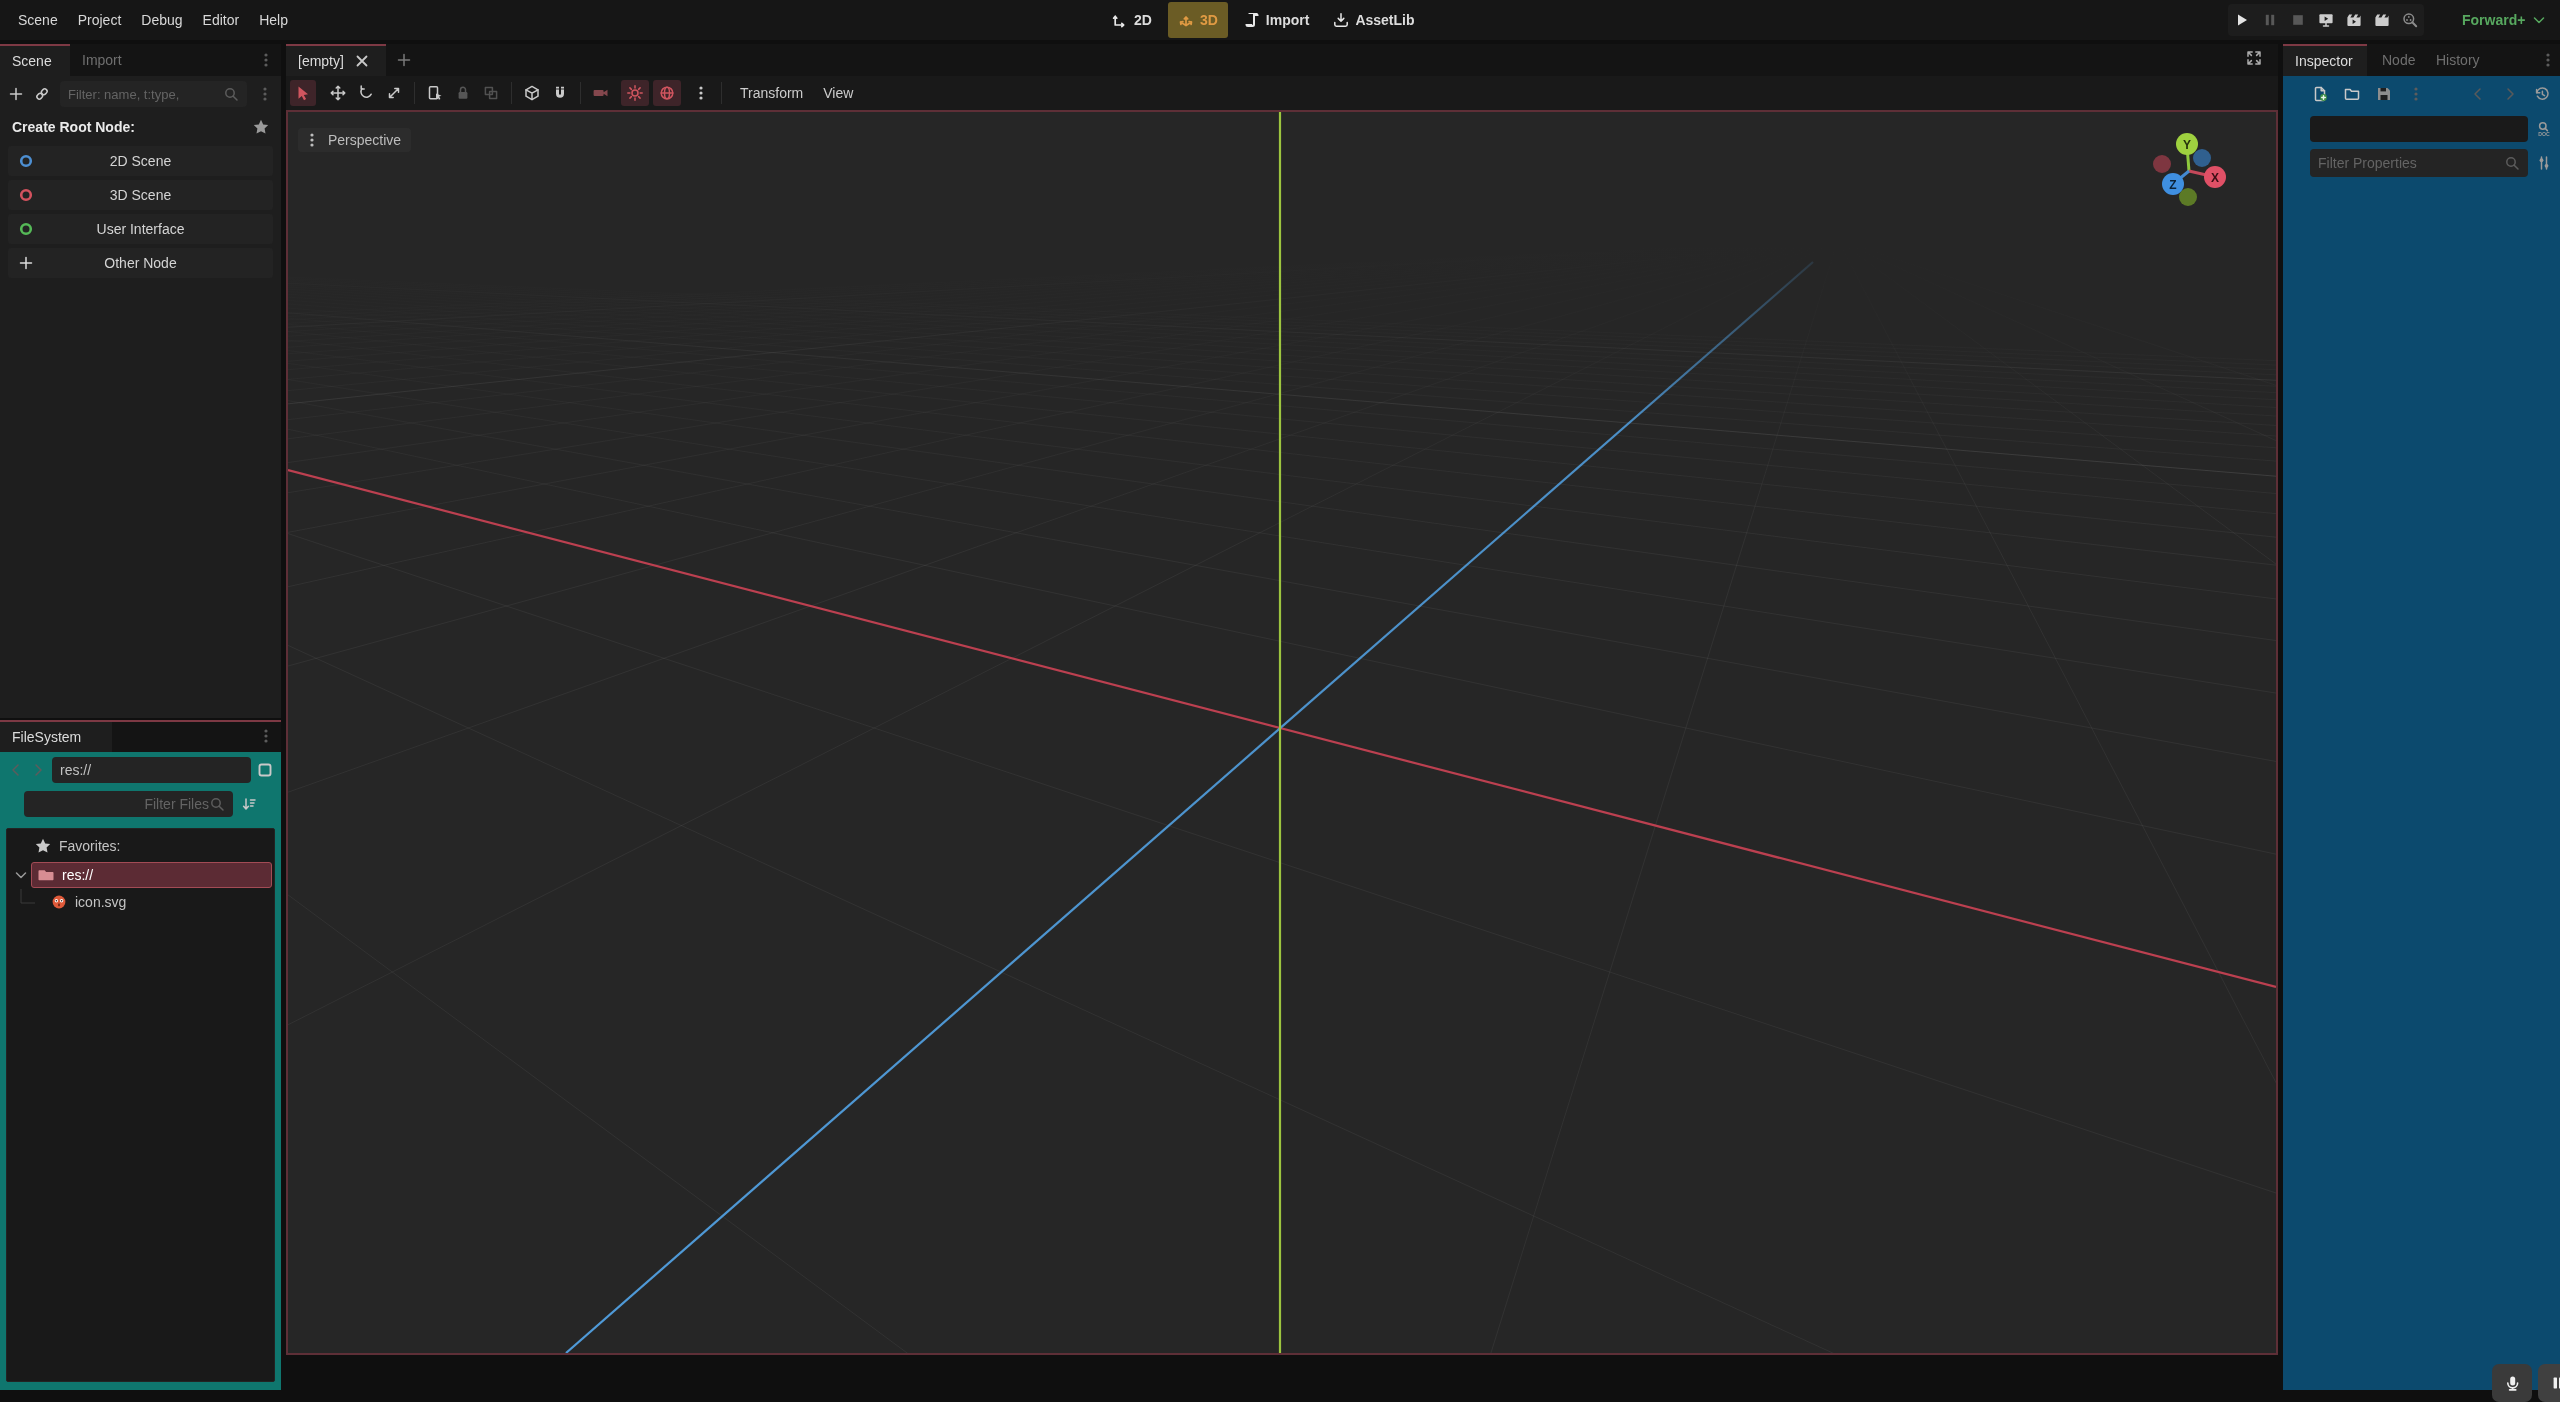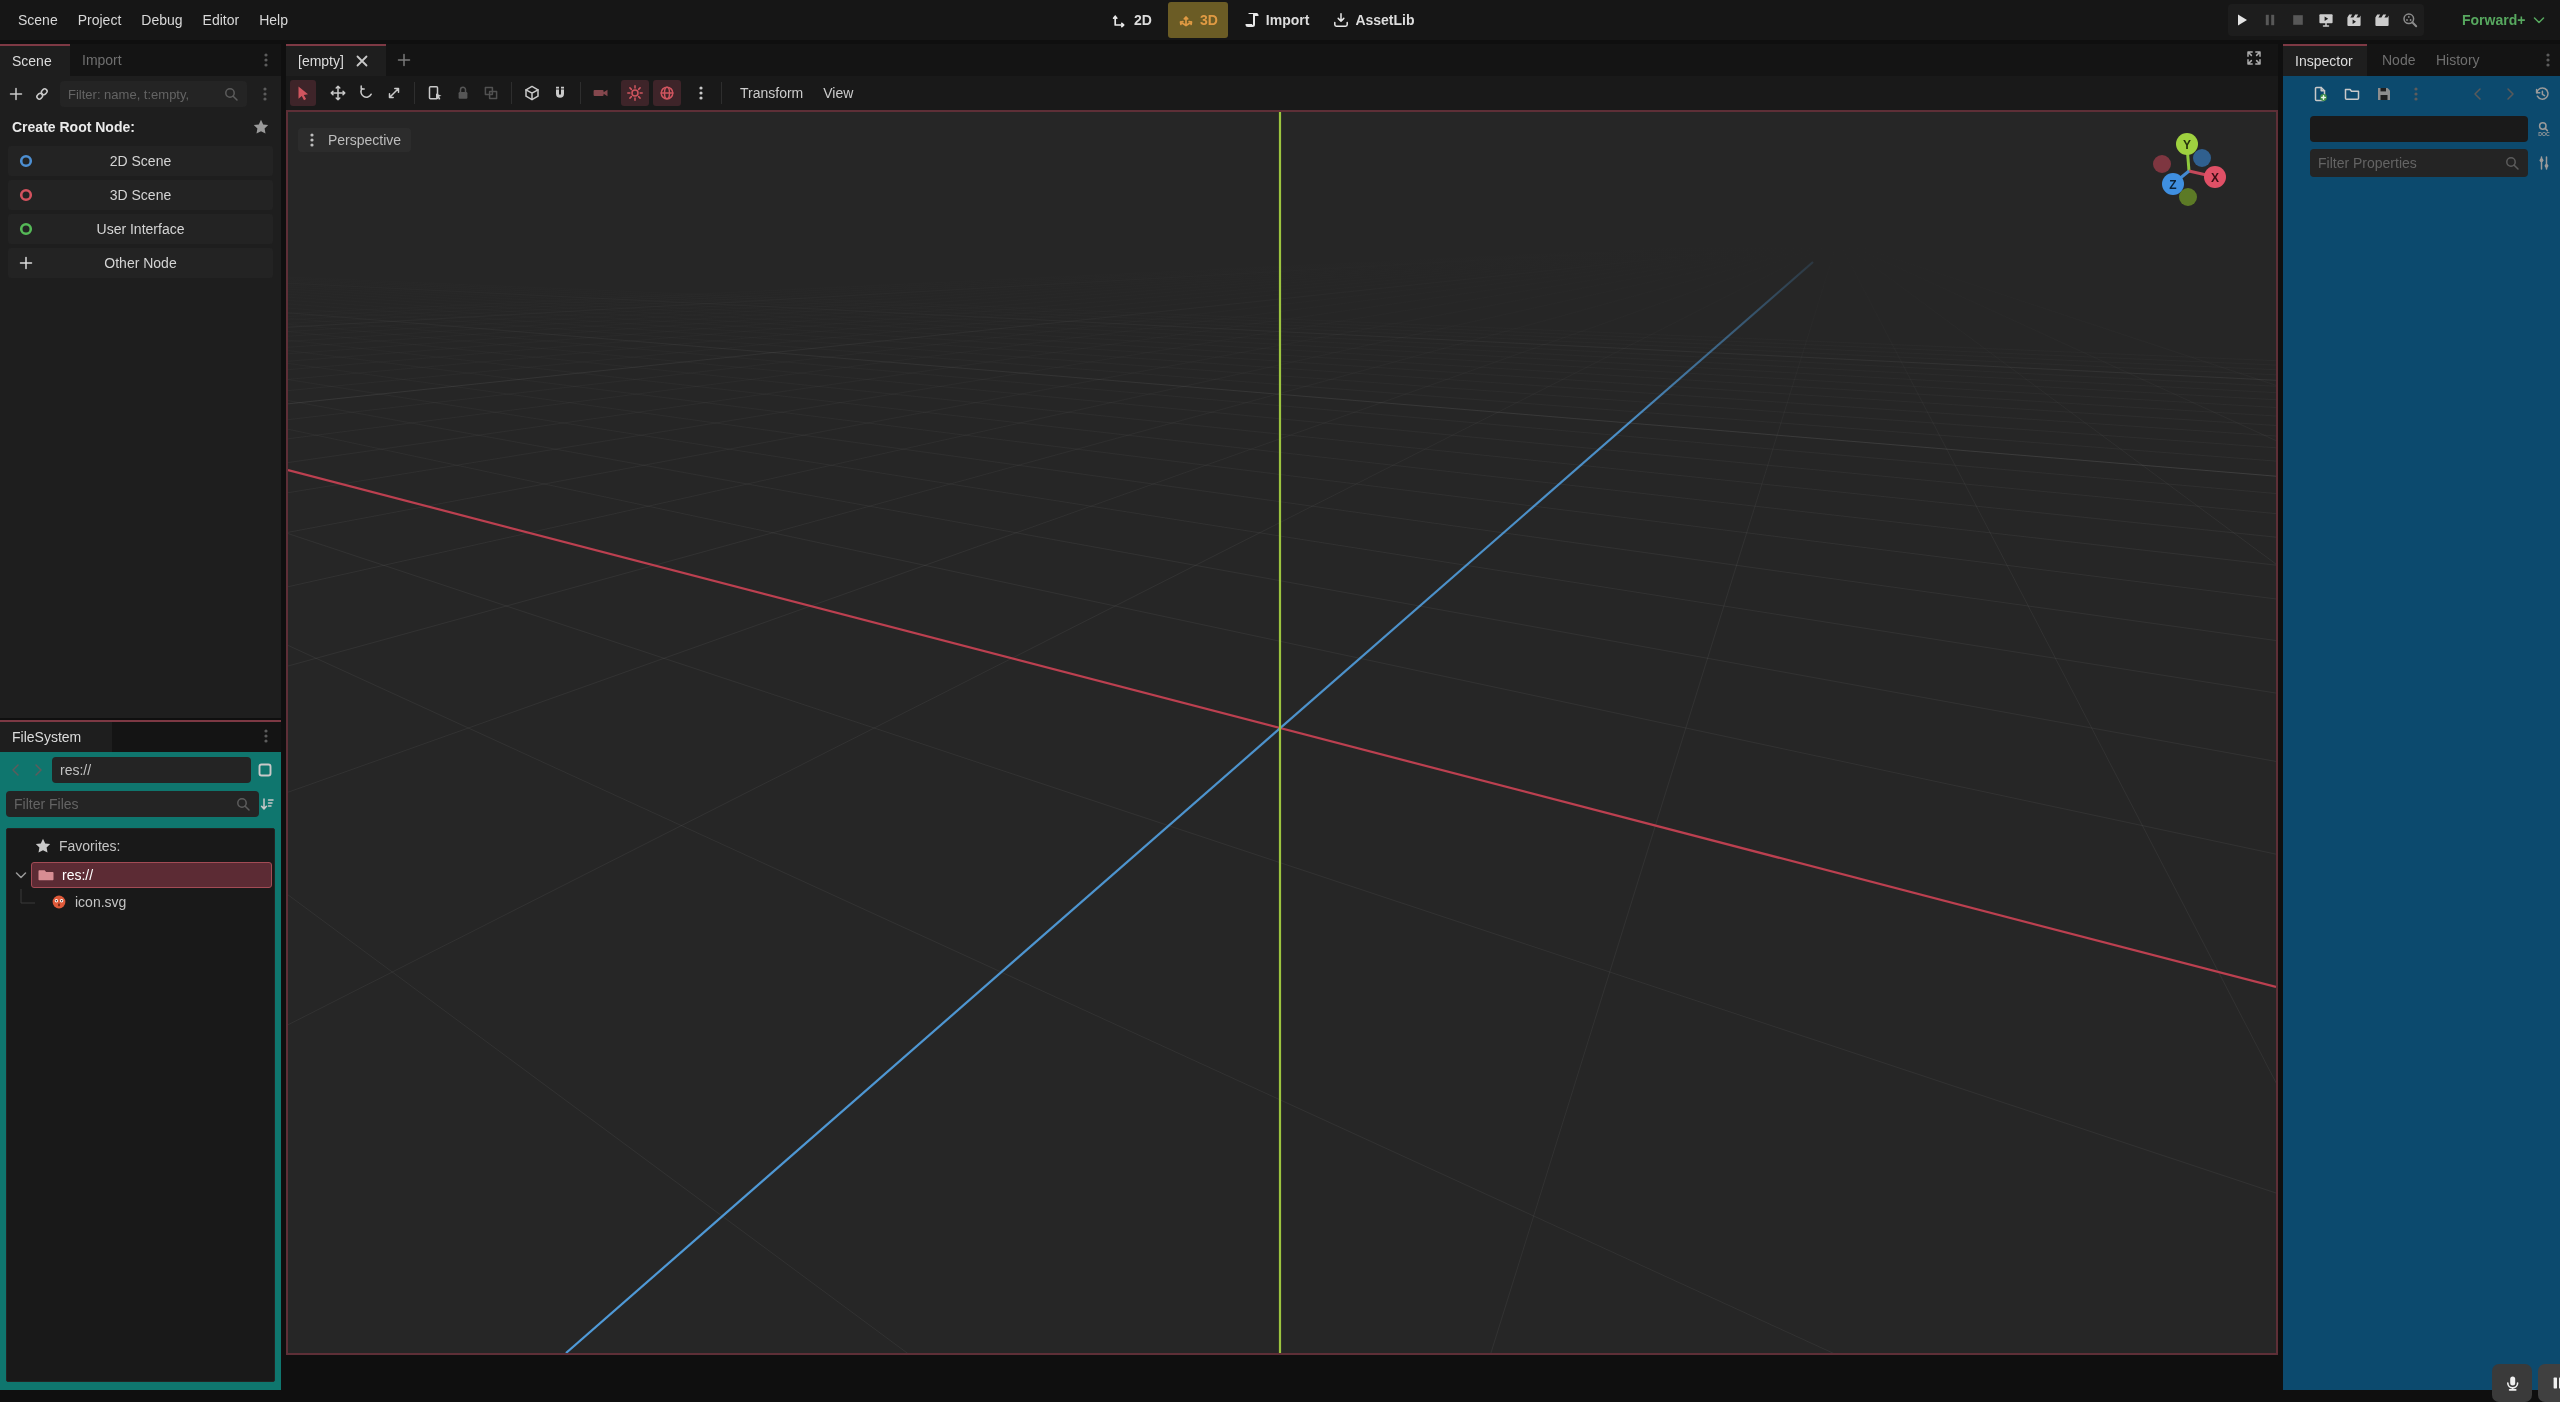--- a/index.html
+++ b/index.html
@@ -162,21 +162,21 @@
         </span>
       <span class="ic lite">
           <svg width="16" height="16" viewBox="0 0 16 16">
             <g transform="rotate(-45 8 8)">
               <rect x="1.8" y="5.6" width="6" height="4.8" rx="2.4"></rect>
               <rect x="8.2" y="5.6" width="6" height="4.8" rx="2.4"></rect>
             </g>
           </svg>
         </span>
       <div class="input" style="flex:1;height:26px;font-size:13px;">
-        <span class="placeholder" style="flex:1;white-space:nowrap;overflow:hidden;">Filter: name, t:empty,</span>
+        <span class="placeholder" style="flex:1;white-space:nowrap;overflow:hidden;">Filter: name, t:type,</span>
         <span class="ic dim">
             <svg width="16" height="16" viewBox="0 0 16 16">
               <circle cx="7" cy="7" r="4.2"></circle>
               <path d="M10.2 10.2L14 14"></path>
             </svg>
           </span>
       </div>
       <span class="ic dim">
           <svg width="16" height="16" viewBox="0 0 16 16">
             <g fill="currentColor" stroke="none">
@@ -261,21 +261,21 @@
       <div class="input" style="flex:1;height:26px;">
         <span style="color:#c2c2c2;">res://</span>
       </div>
       <span class="ic lite">
           <svg width="16" height="16" viewBox="0 0 16 16">
             <rect x="2.5" y="2.5" width="11" height="11" rx="2" stroke-width="1.9"></rect>
           </svg>
         </span>
     </div>
 
-    <div class="row" style="height:32px;padding:0 6px;">
+    <div class="row" style="height:32px;padding:0 24px;gap:8px;text-align:right;">
       <div class="input" style="flex:1;height:26px;">
         <span class="placeholder" style="flex:1;">Filter Files</span>
         <span class="ic dim">
             <svg width="16" height="16" viewBox="0 0 16 16">
               <circle cx="7" cy="7" r="4.2"></circle>
               <path d="M10.2 10.2L14 14"></path>
             </svg>
           </span>
       </div>
       <span class="ic lite">

